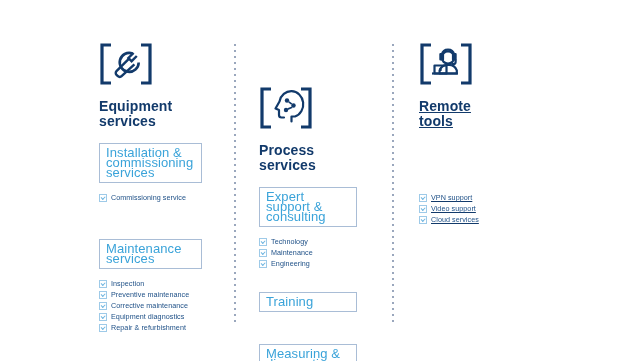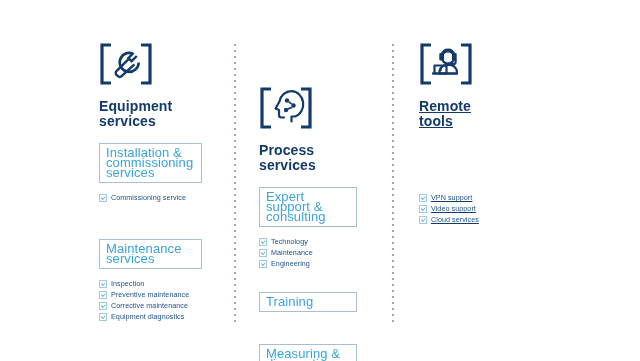--- a/index.html
+++ b/index.html
@@ -187,20 +187,24 @@
           <span class="check-label">Preventive maintenance</span>
         </li>
         <li class="check-item">
           <span class="check-box"></span>
           <span class="check-label">Corrective maintenance</span>
         </li>
         <li class="check-item">
           <span class="check-box"></span>
           <span class="check-label">Equipment diagnostics</span>
         </li>
+        <li class="check-item">
+          <span class="check-box"></span>
+          <span class="check-label">Repair &amp; refurbishment</span>
+        </li>
       </ul>
     </div>
 
     <div class="column col-2">
 
       <div class="icon-wrap">
         <svg width="54" height="42" viewBox="0 0 54 42" xmlns="http://www.w3.org/2000/svg">
           <g fill="none" stroke="#123a6b" stroke-width="3.2">
             <path d="M12 2 H3 V40 H12"></path>
             <path d="M42 2 H51 V40 H42"></path>

